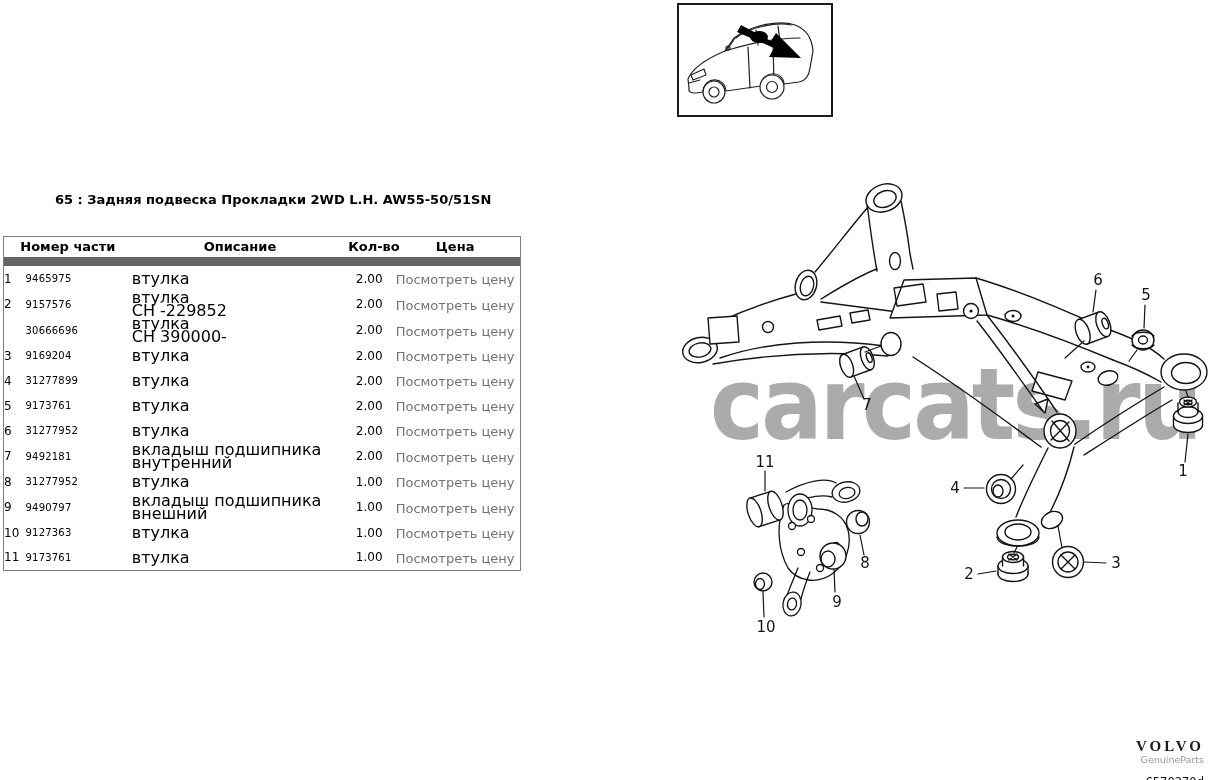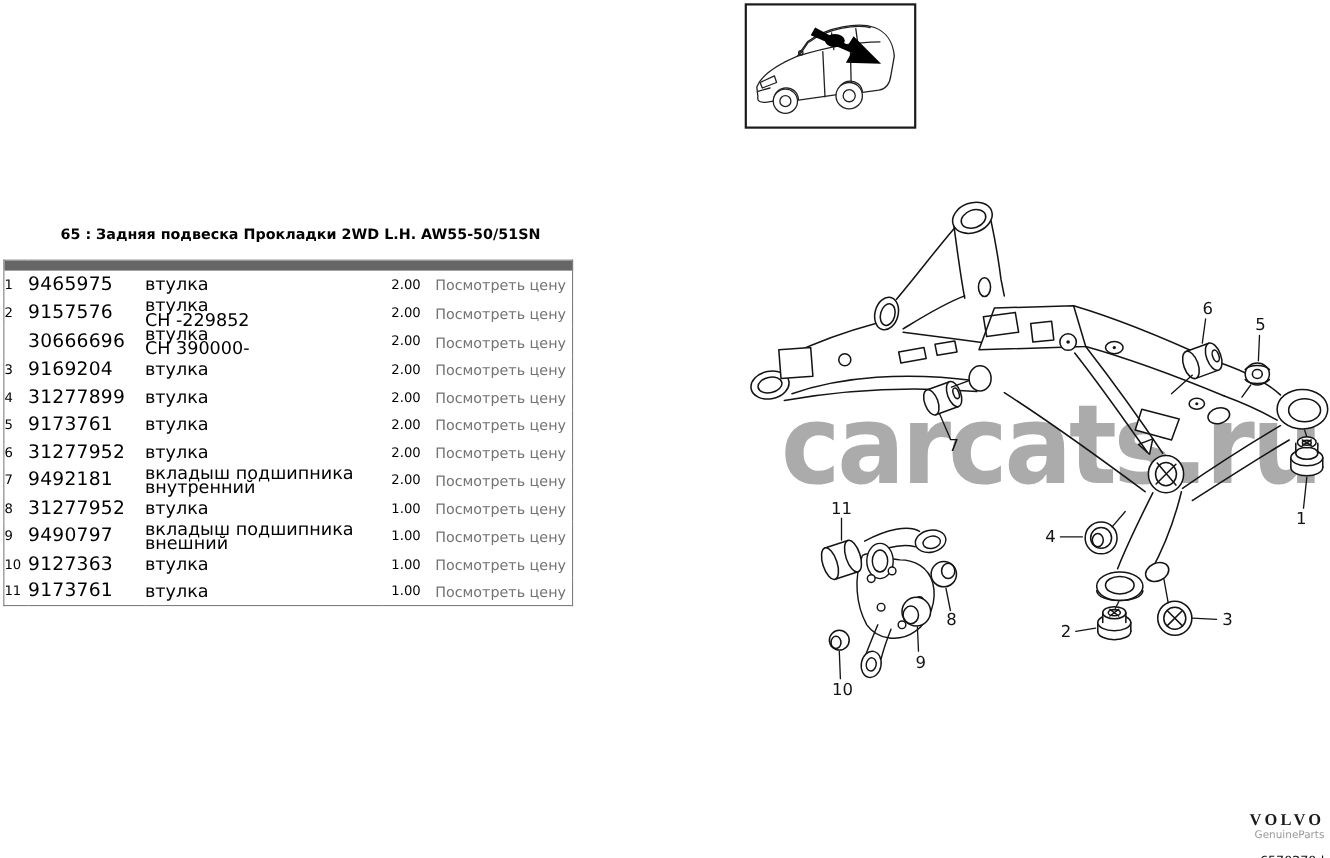--- a/index.html
+++ b/index.html
@@ -1,34 +1,34 @@
 <!DOCTYPE html>
 <html><head>
 <meta charset="utf-8">
 <style>
   html,body{margin:0;padding:0;background:#fff;}
   body{width:1209px;height:780px;position:relative;overflow:hidden;
        font-family:"DejaVu Sans","Liberation Sans",sans-serif;color:#000;}
 
   
-  .page-title{position:absolute;left:55px;top:206px;font-size:13px;font-weight:bold;white-space:nowrap;}
+  .page-title{position:absolute;left:55px;top:192px;font-size:13px;font-weight:bold;white-space:nowrap;}
 
   
   table.parts{position:absolute;left:3px;top:236px;width:518px;border-collapse:collapse;
               border:1px solid #7f7f7f;background:#fff;table-layout:fixed;}
   table.parts col.c-num{width:22px;} table.parts col.c-part{width:106px;}
   table.parts col.c-desc{width:216px;} table.parts col.c-qty{width:42px;}
   table.parts col.c-price{width:130px;}
   table.parts th{font-size:13px;font-weight:bold;text-align:center;padding:2px 0 3px;white-space:nowrap;}
   th.h-part{padding-left:22px;} th.h-qty{padding-left:10px;}
   tr.sep td{background:#666666;height:9px;padding:0;line-height:0;font-size:0;}
   table.parts tbody tr{height:25px;}
   table.parts td{padding:0;vertical-align:middle;}
   td.num{font-size:12px;padding-left:5px;}
-  td.part{font-size:17px;letter-spacing:.2px;}
+  td.part{font-size:10px;letter-spacing:.2px;}
   td.desc{font-size:16px;vertical-align:top;padding:4px 0 0 6px;line-height:13px;}
   td.qty{font-size:12px;text-align:center;}
   td.price{text-align:center;}
   a.plink{color:#737373;font-size:13px;text-decoration:none;cursor:pointer;white-space:nowrap;}
 
   
   .thumb{position:absolute;left:677px;top:3px;width:152px;height:110px;border:2px solid #1a1a1a;background:#fff;}
 
   
   .diagram-wrap{position:absolute;left:680px;top:160px;width:529px;height:520px;}
@@ -48,20 +48,26 @@
 
 <table class="parts">
   <colgroup>
       <col class="c-num">
       <col class="c-part">
       <col class="c-desc">
       <col class="c-qty">
       <col class="c-price">
     </colgroup>
   <thead>
+    <tr>
+      <th class="h-part" colspan="2">Номер части</th>
+      <th>Описание</th>
+      <th class="h-qty">Кол-во</th>
+      <th>Цена</th>
+    </tr>
     <tr class="sep">
         <td colspan="5"></td>
       </tr>
   </thead>
   <tbody>
     <tr>
       <td class="num">1</td>
       <td class="part">9465975</td>
       <td class="desc">
           <div>втулка</div>

